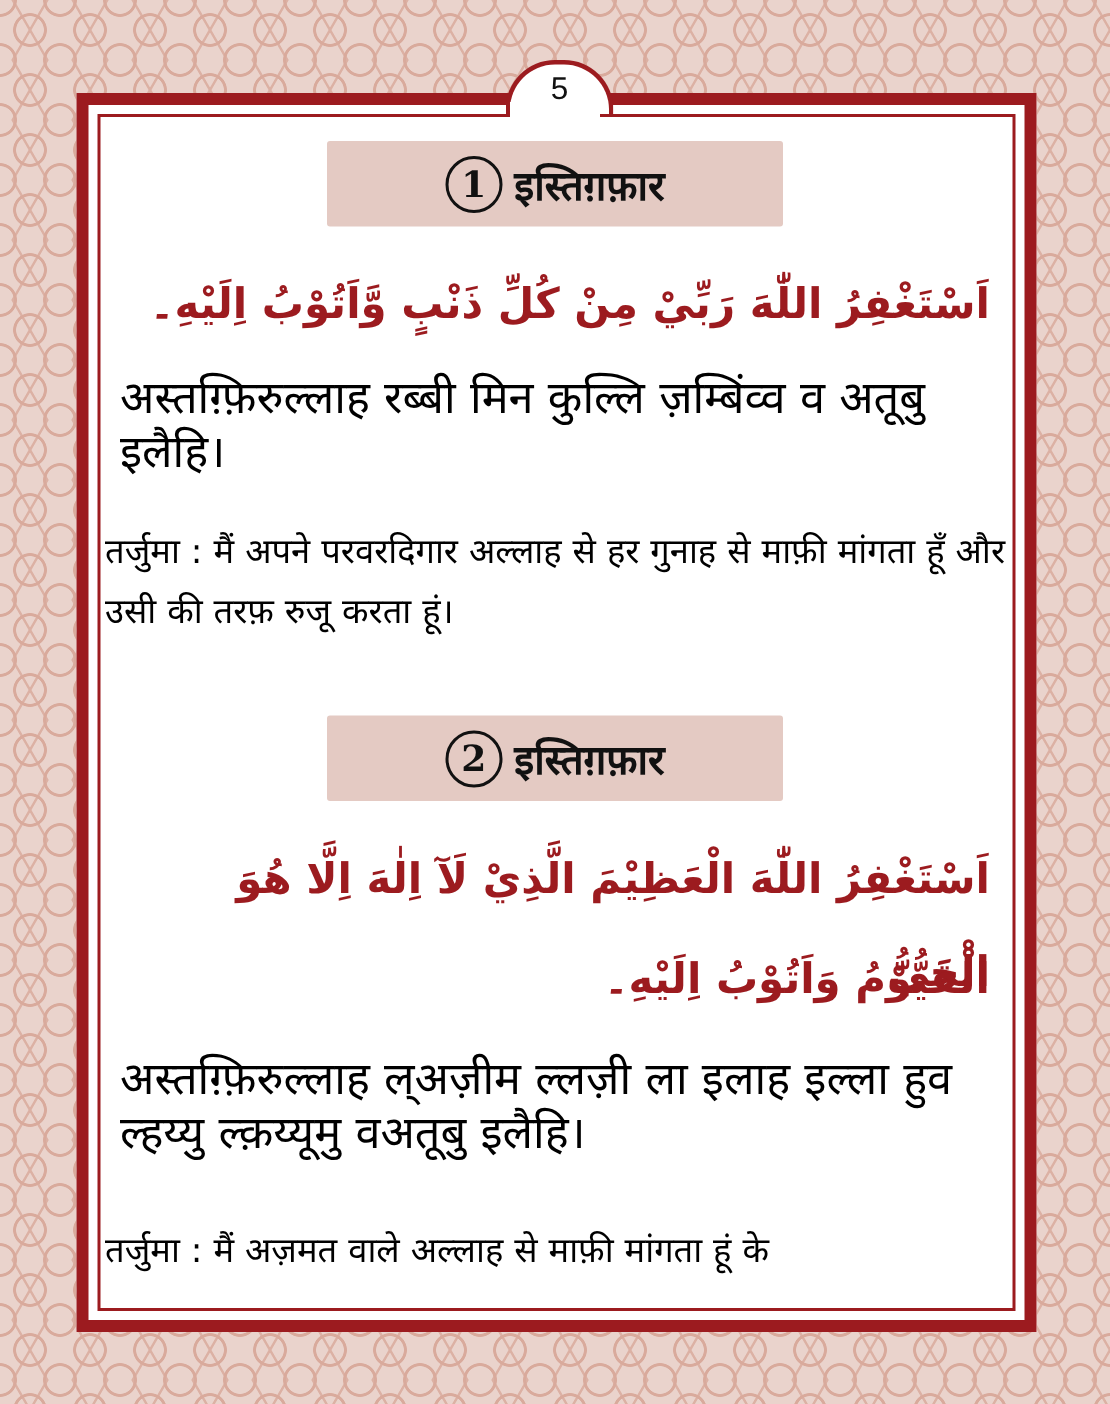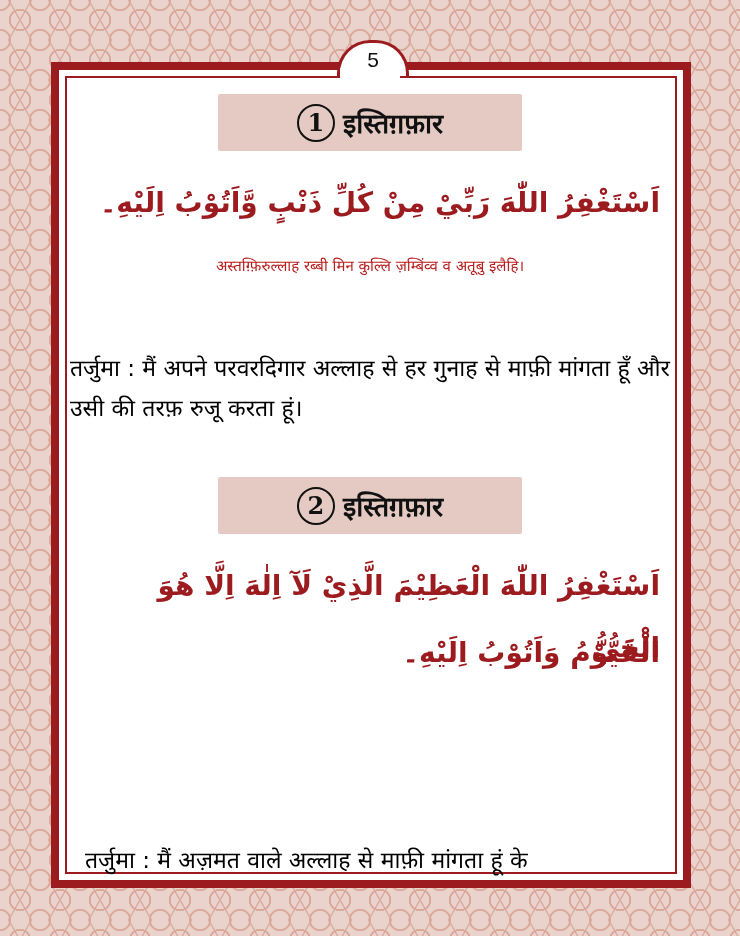--- a/index.html
+++ b/index.html
@@ -52,22 +52,22 @@
   }
   .heading-text {
     font-family:Liberation Mono, monospace; font-size:27px; font-weight:bold; color:#111;
   }
   .arabic {
     position:absolute; left:80px; width:580px; 
     direction:rtl; color:#9c1b1f; font-family:"DejaVu Sans", sans-serif;
     font-weight:bold; font-size:28px; line-height:62px;
   }
   .translit {
-    position:absolute; left:80px; width:580px; text-align:center;
-    color:#b91c1c; font-size:15px; line-height:36px;
+    position:absolute; left:80px; width:580px; text-align:left;
+    color:#000000; font-size:30px; line-height:36px;
     font-family:"DejaVu Sans", sans-serif;
   }
   .translation {
     position:absolute; left:70px; width:600px; text-align:justify;
     text-align-last:left; color:#000000; font-size:23px; line-height:40px;
     font-family:"DejaVu Sans", sans-serif;
   }
 </style>
 </head>
 <body>
@@ -95,16 +95,17 @@
   <div class="translation" style="top:348px;">तर्जुमा : मैं अपने परवरदिगार अल्लाह से हर गुनाह से माफ़ी मांगता हूँ और उसी की तरफ़ रुजू करता हूं।</div>
 
   <div class="heading-box" style="top:477px;">
     <span class="circle-num">2</span>
     <span class="heading-text">इस्तिग़फ़ार</span>
   </div>
 
   <div class="arabic" style="top:555px;">اَسْتَغْفِرُ اللّٰهَ الْعَظِيْمَ الَّذِيْ لَآ اِلٰهَ اِلَّا هُوَ الْحَيُّ</div>
   <div class="arabic" style="top:622px;">الْقَيُّوْمُ وَاَتُوْبُ اِلَيْهِ۔</div>
 
+  <div class="translit" style="top:702px;">अस्तग़्फ़िरुल्लाह ल्अज़ीम ल्लज़ी ला इलाह इल्ला हुव ल्हय्यु ल्क़य्यूमु वअतूबु इलैहि।</div>
 
-  <div class="translation" style="top:840px;margin-left:15px;">तर्जुमा : मैं अज़मत वाले अल्लाह से माफ़ी मांगता हूं के</div>
+  <div class="translation" style="top:814px;">तर्जुमा : मैं अज़मत वाले अल्लाह से माफ़ी मांगता हूं के</div>
 
 </div>
 
 </body></html>

